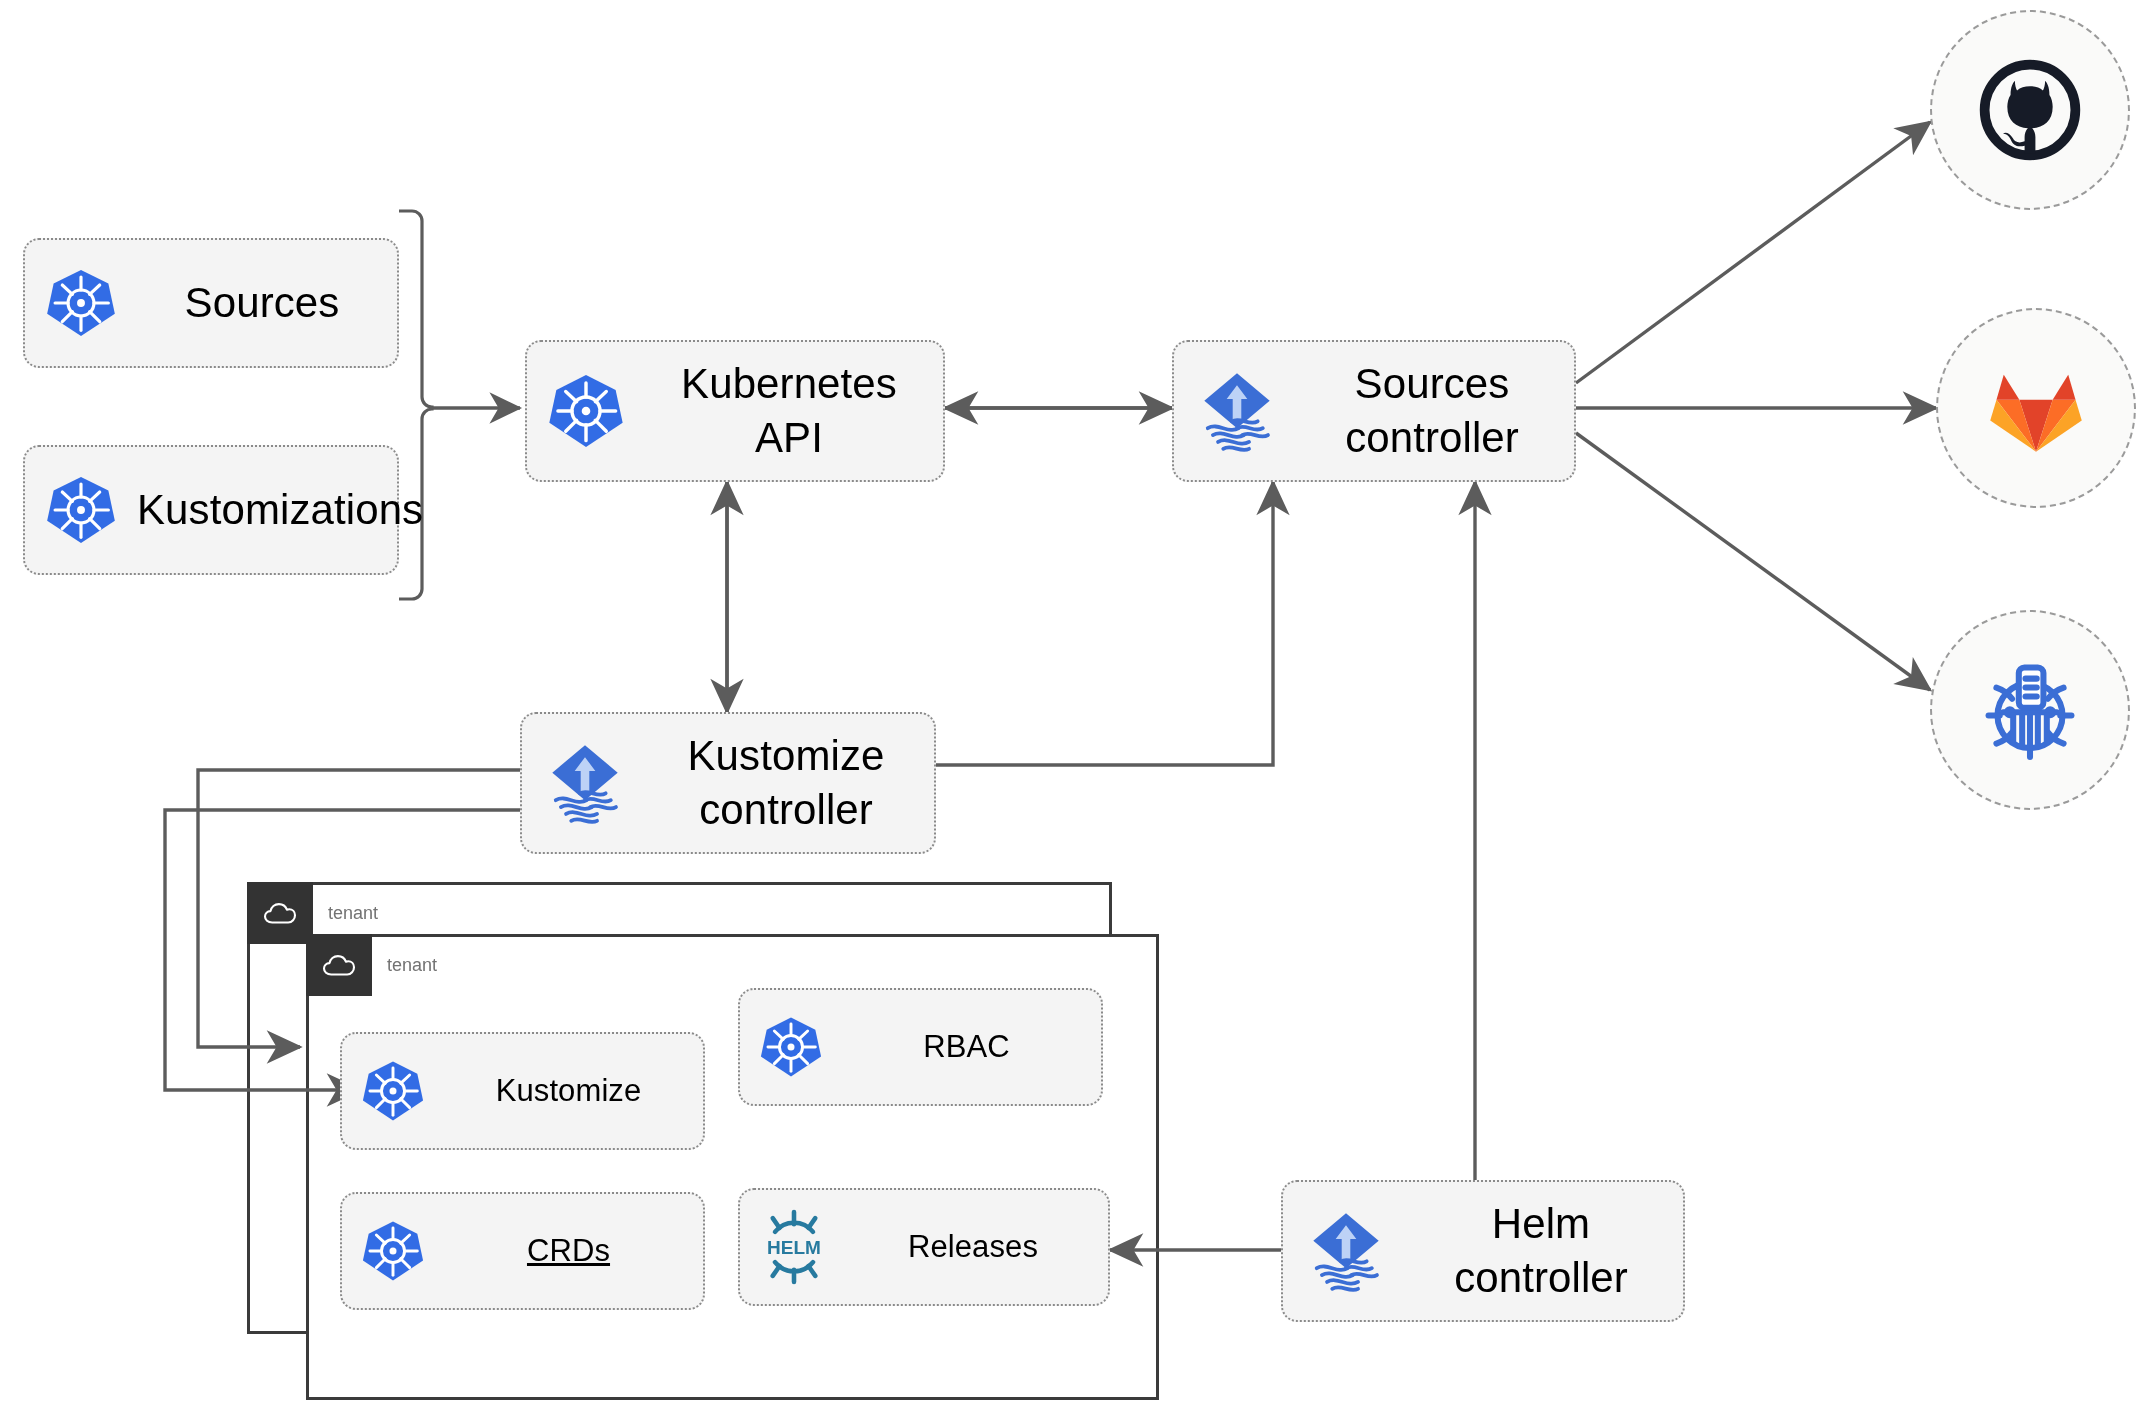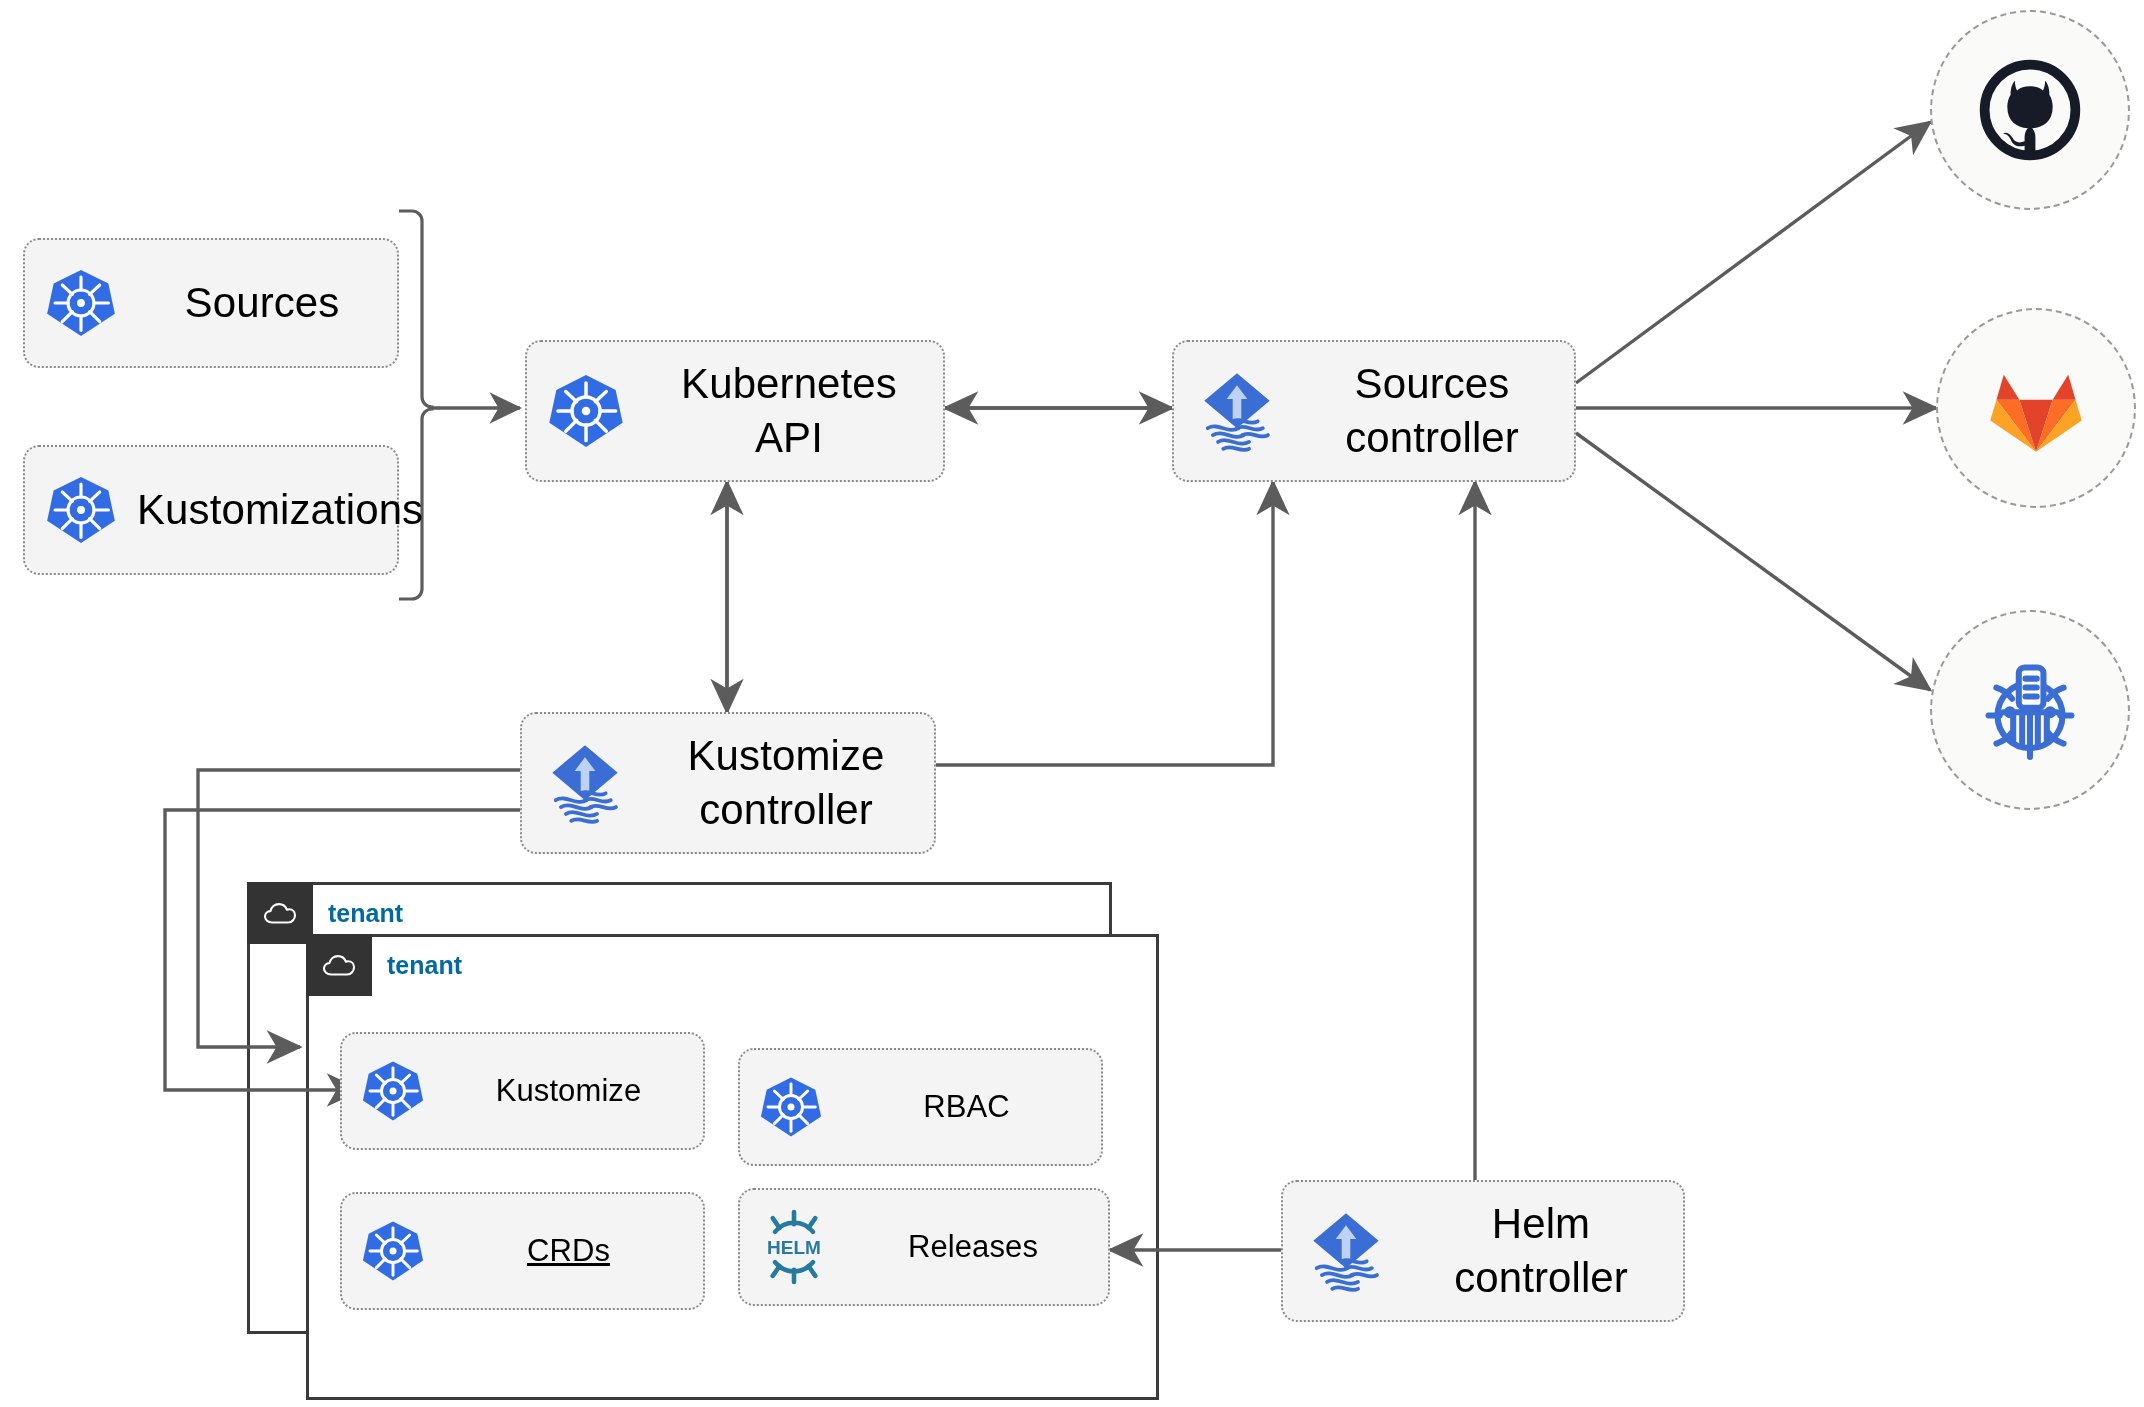--- a/index.html
+++ b/index.html
@@ -75,23 +75,22 @@
     justify-content:center;
     width:66px;
   }
   .tenant .tname{
     position:absolute;
     top:-3px;
     left:78px;
     height:62px;
     display:flex;
     align-items:center;
-    font-size:25px;
-    color:#0369a1;
-    font-weight:bold;
+    font-size:18px;
+    color:#737373;
   }
 
   
   #wires{position:absolute;left:0;top:0;width:2144px;height:1407px;z-index:5;pointer-events:none;}
 </style>
 </head>
 <body>
 
 <div id="canvas">
 
@@ -299,21 +298,21 @@
             <line x1="62" y1="62" x2="76" y2="76"></line>
           <line x1="76" y1="25" x2="62" y2="38"></line>
             <line x1="38" y1="62" x2="24" y2="76"></line>
         </g>
         <circle cx="50" cy="50" r="5.5" fill="#ffffff"></circle>
       </svg>
     </span>
     <span class="lbl">Kustomize</span>
   </div>
 
-  <div class="node small" style="left:738px;top:1048px;width:365px;height:118px;z-index:7;">
+  <div class="node small" style="left:738px;top:988px;width:365px;height:118px;z-index:7;">
     <span class="ic" style="width:102px;">
       <svg width="64" height="64" viewBox="0 0 100 100" aria-hidden="true">
         <polygon points="50,4 88,23 97,65 50,96 3,65 12,23" fill="#326ce5"></polygon>
         <g fill="none" stroke="#ffffff" stroke-width="4.6" stroke-linecap="round">
           <circle cx="50" cy="50" r="18"></circle>
           <line x1="50" y1="14" x2="50" y2="32"></line>
             <line x1="50" y1="68" x2="50" y2="88"></line>
           <line x1="14" y1="50" x2="32" y2="50"></line>
             <line x1="68" y1="50" x2="88" y2="50"></line>
           <line x1="24" y1="25" x2="38" y2="38"></line>

